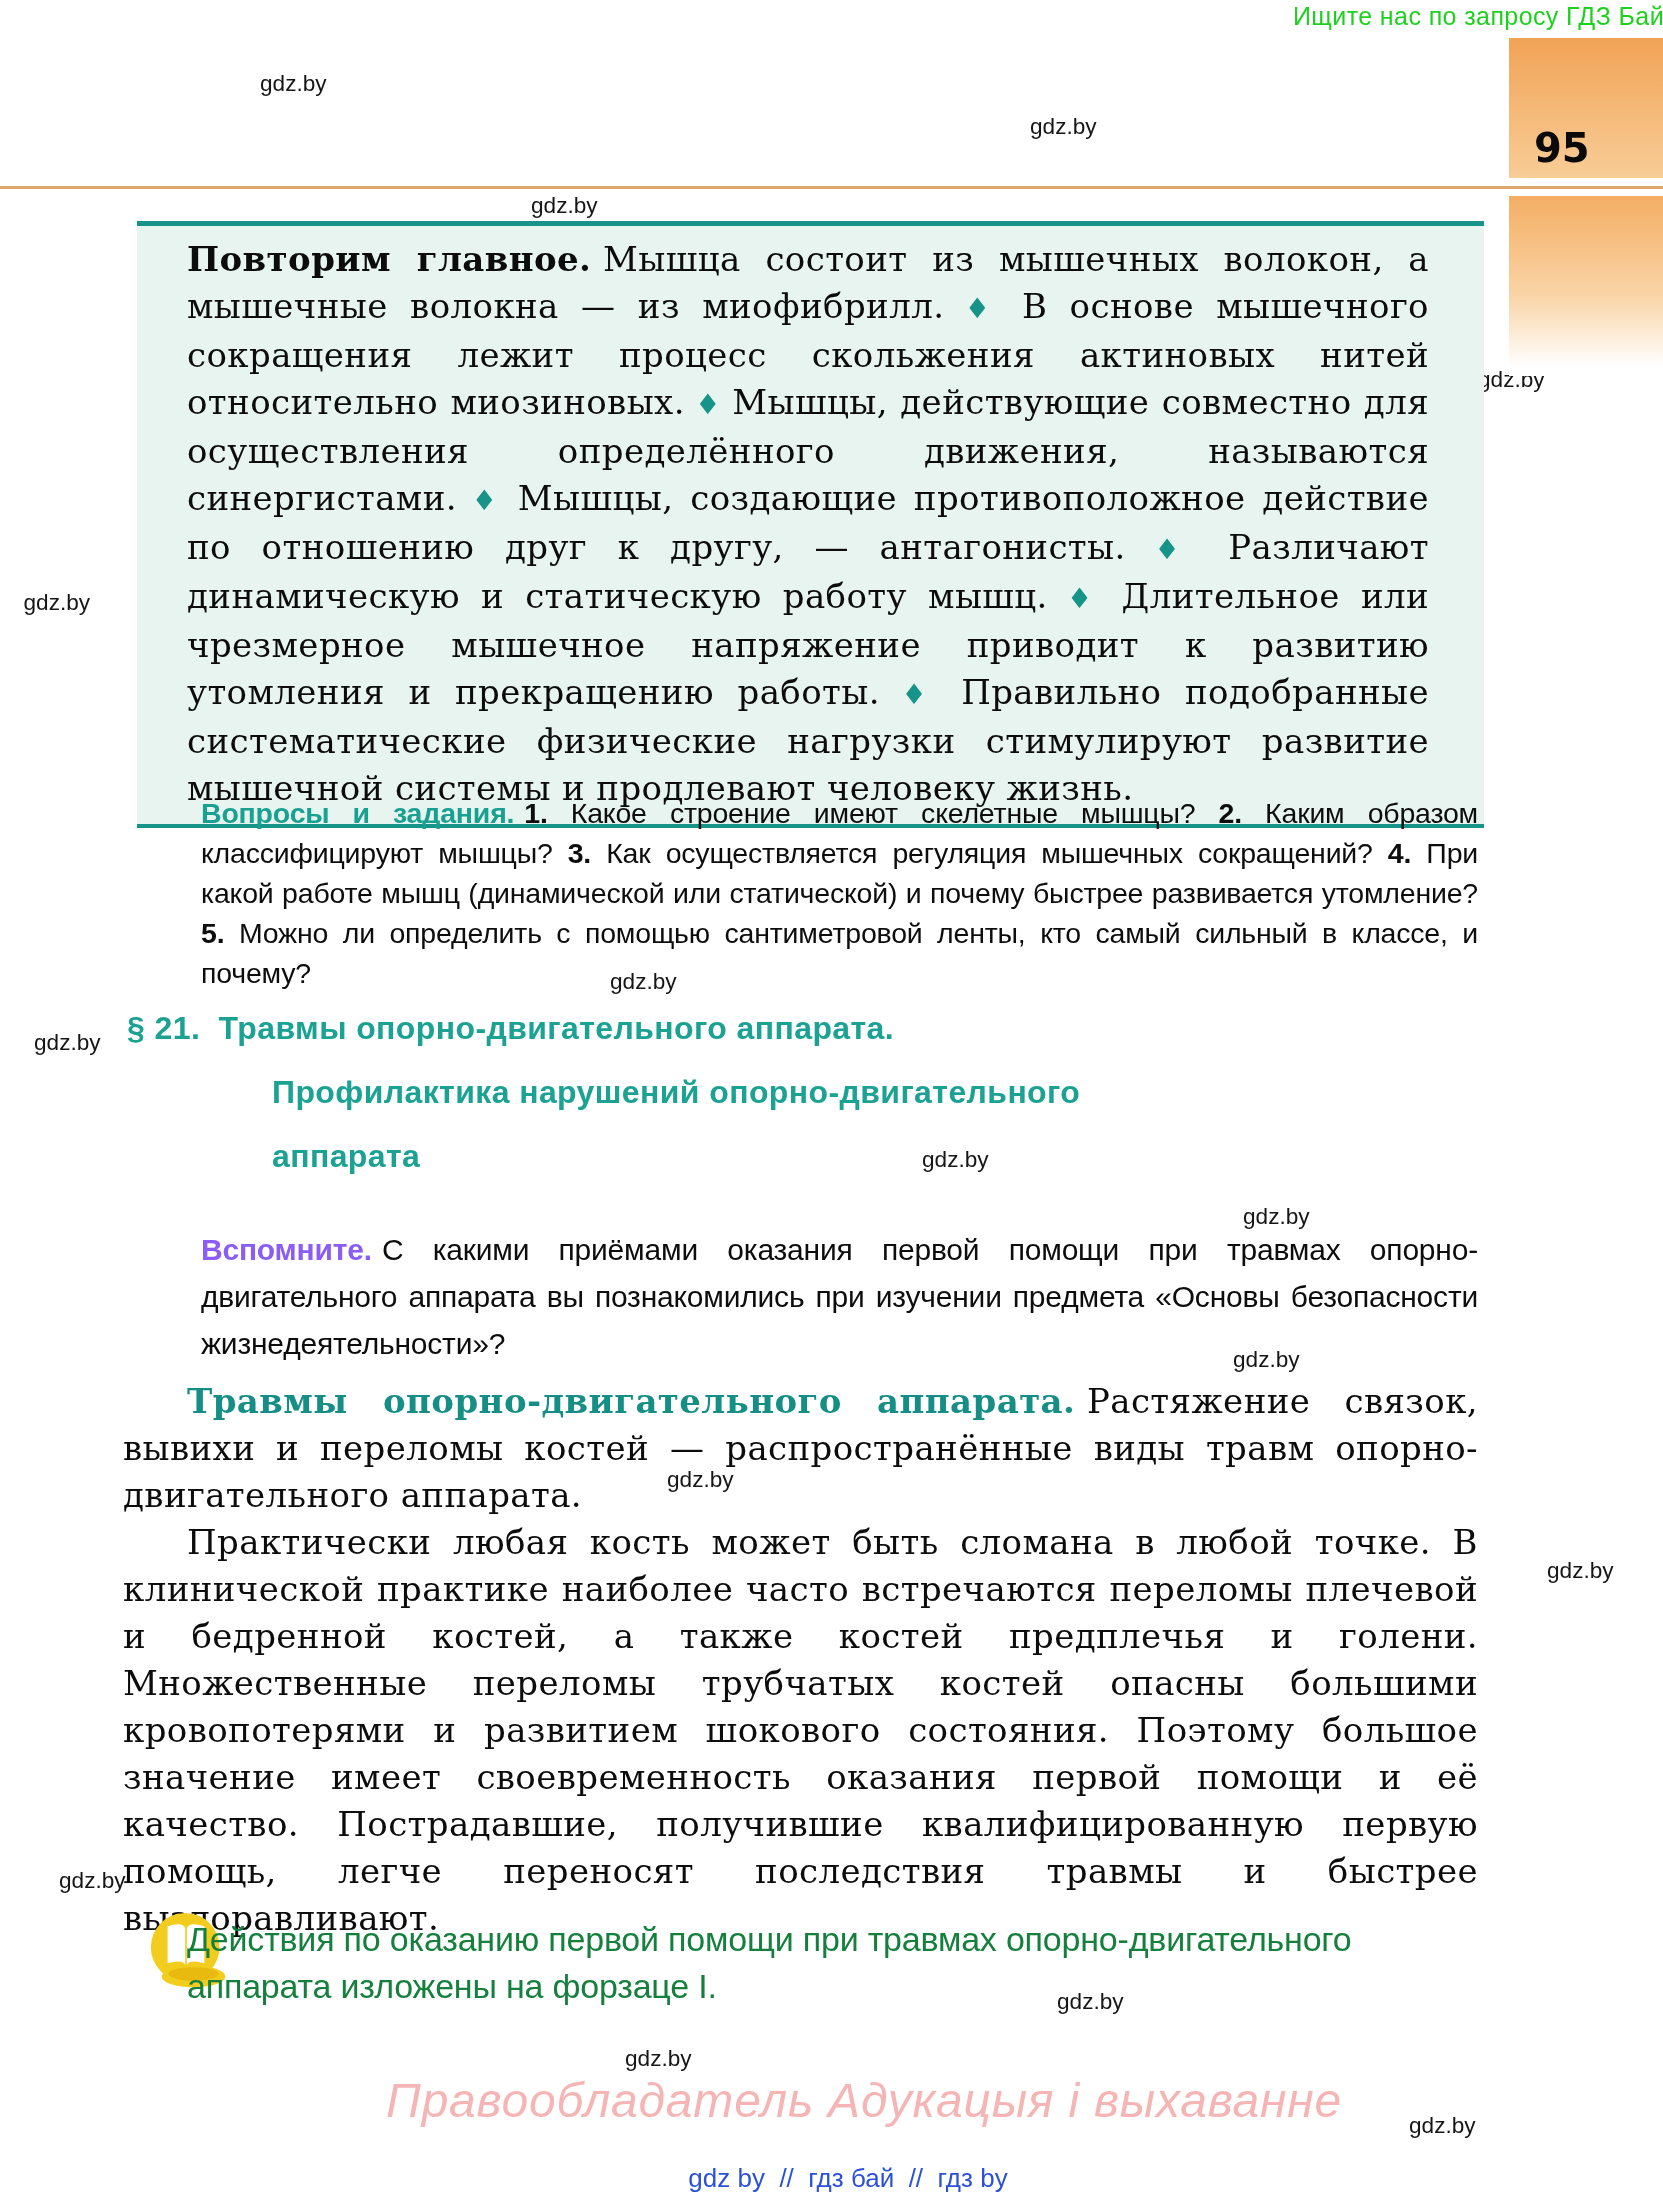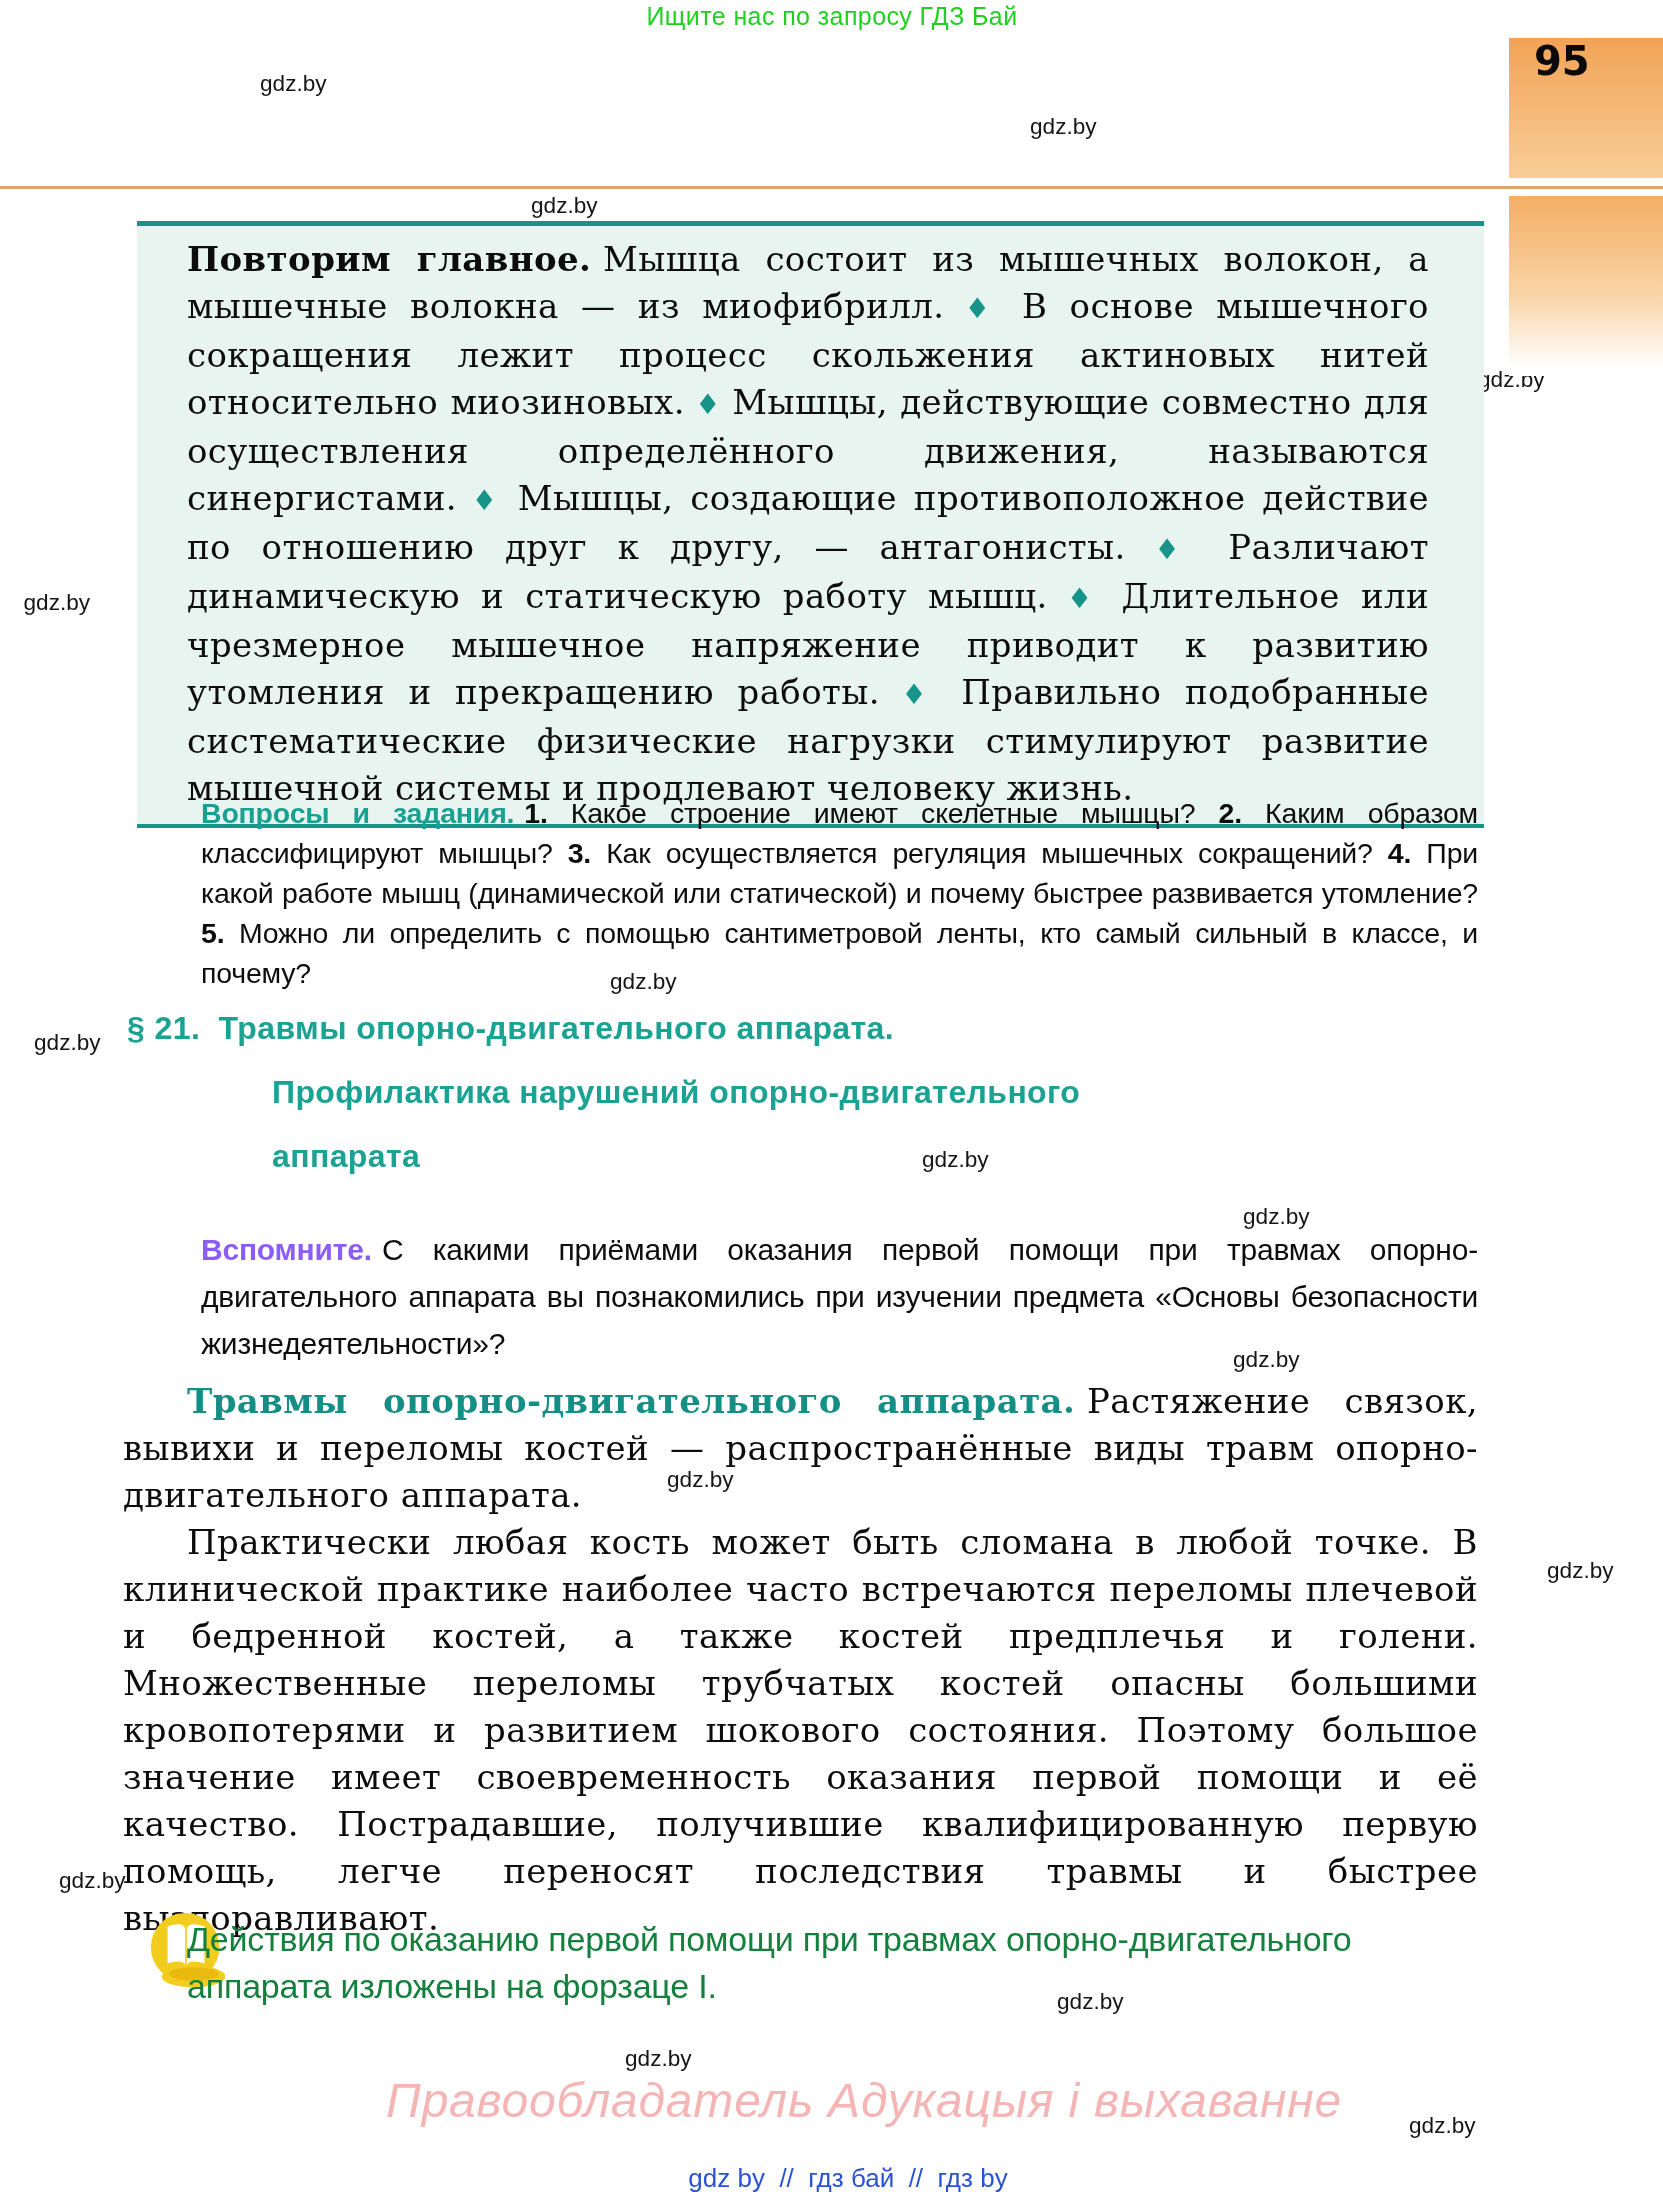--- a/index.html
+++ b/index.html
@@ -1,25 +1,25 @@
 <!DOCTYPE html>
 <html lang="ru" style="font-size:13.4px"><head>
 <meta charset="utf-8">
 <style>
   html,body{margin:0;padding:0;background:#ffffff;}
   .page{position:relative;width:1664px;height:2205px;background:#ffffff;overflow:hidden;
         font-family:"Liberation Sans",sans-serif;color:#0e0e0e;}
-  .promo{position:absolute;top:1.7px;left:0;width:100%;text-align:center;
+  .promo{position:absolute;top:1.7px;left:0;width:100%;text-align:right;
          color:#1fd11f;font-size:25px;letter-spacing:0.4px;}
   .watermark{position:absolute;font-size:22.6px;color:#161616;white-space:nowrap;}
   .header-title{position:absolute;top:143px;right:175px;font-size:30px;color:#000;
                 letter-spacing:-0.4px;white-space:nowrap;}
   .pagebox{position:absolute;left:1509px;top:38px;width:154px;height:140px;
            background:linear-gradient(180deg,#f1a356 0%,#f8cd97 100%);
-           display:flex;}
+           display:flex;align-items:flex-end;}
   .pagenum{font-family:"DejaVu Sans","Liberation Sans",sans-serif;font-weight:bold;
            font-size:40px;color:#0a0a0a;padding:0 0 6.7px 25px;}
   .hr-orange{position:absolute;top:186px;left:0;width:1664px;height:2.5px;background:#dfa56b;}
   .pagebox2{position:absolute;left:1509px;top:196px;width:154px;height:180px;
             background:linear-gradient(180deg,#f4ae64 0%,#f9d4a6 55%,#ffffff 95%);}
   .summary{position:absolute;left:137px;top:221px;width:1347px;box-sizing:border-box;
            border-top:5px solid #169489;border-bottom:4.2px solid #169489;background:#e8f4f0;
            padding:10px 55px 11.7px 50px;
            font-family:"DejaVu Serif","Liberation Serif",serif;font-size:34px;line-height:47px;
            text-align:justify;color:#0c0c0c;letter-spacing:0.4px;}

